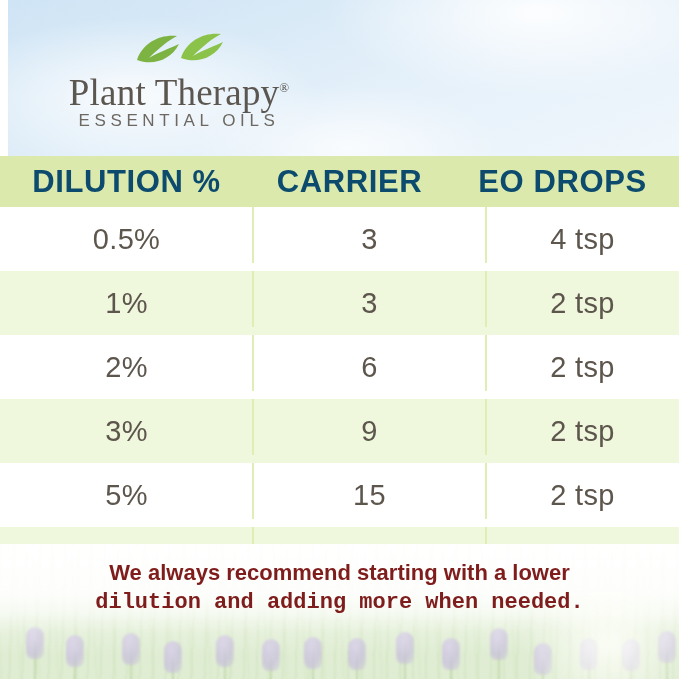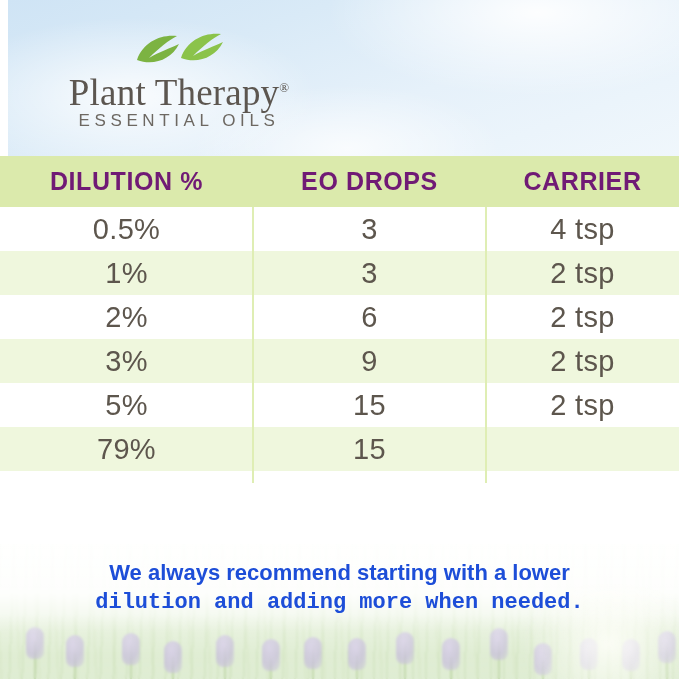--- a/index.html
+++ b/index.html
@@ -86,21 +86,21 @@
   
   .table {
     position: absolute;
     left: 0;
     top: 156px;
     width: 679px;
   }
   .trow {
     display: flex;
     width: 679px;
-    height: 44px;
+    height: 64px;
     align-items: center;
     position: relative;
   }
   .thead {
     height: 51px;
     background: #dbeaac;
   }
   .trow.alt { background: #eff7dd; }
   .trow.plain { background: #ffffff; }
 
@@ -109,23 +109,23 @@
     text-align: center;
     font-family: "Liberation Sans", sans-serif;
     color: #5d564d;
   }
   .c1 { width: 253px; }
   .c2 { width: 233px; }
   .c3 { width: 193px; }
 
   .thead .cell {
     font-weight: bold;
-    font-size: 25px;
+    font-size: 31px;
     letter-spacing: 0.6px;
-    color: #701a75;
+    color: #0c4a6e;
     text-align: center;
   }
   .trow.body .cell {
     font-size: 29px;
     letter-spacing: 0.3px;
   }
 
   
   .trow.body::before,
   .trow.body::after {
@@ -215,21 +215,21 @@
   .note {
     position: absolute;
     left: 0;
     top: 14px;
     width: 679px;
     text-align: center;
     font-family: "Liberation Sans", sans-serif;
     font-weight: bold;
     font-size: 22px;
     line-height: 30px;
-    color: #1d4ed8;
+    color: #7f1d1d;
   }
   .note .l2 { display: block; font-family: Liberation Mono, monospace; }
 </style>
 </head>
 <body>
 
 <div class="page">
 
   <div class="header">
 
@@ -242,22 +242,22 @@
       <div class="brand-sub">ESSENTIAL OILS</div>
     </div>
 
 
   </div>
 
   <div class="table">
 
     <div class="trow thead">
       <div class="cell c1">DILUTION %</div>
+      <div class="cell c3">CARRIER</div>
       <div class="cell c2">EO DROPS</div>
-      <div class="cell c3">CARRIER</div>
     </div>
 
     <div class="trow body plain">
       <div class="cell c1">0.5%</div>
       <div class="cell c2">3</div>
       <div class="cell c3">4 tsp</div>
     </div>
 
     <div class="trow body alt">
       <div class="cell c1">1%</div>

